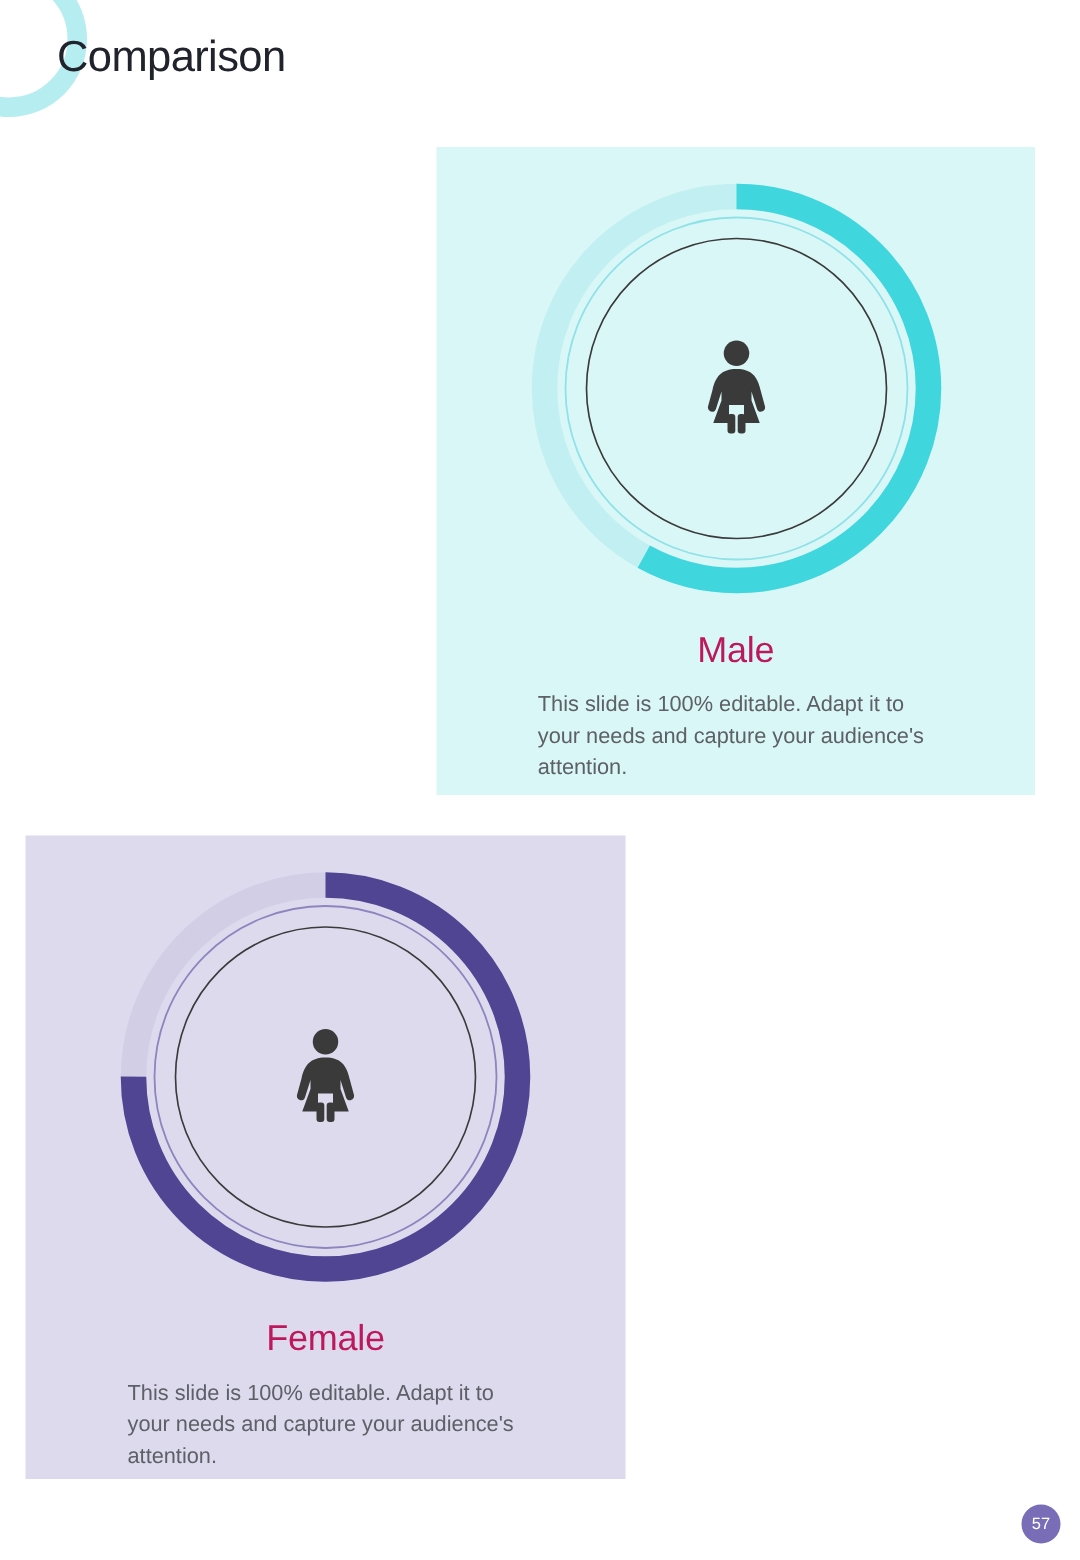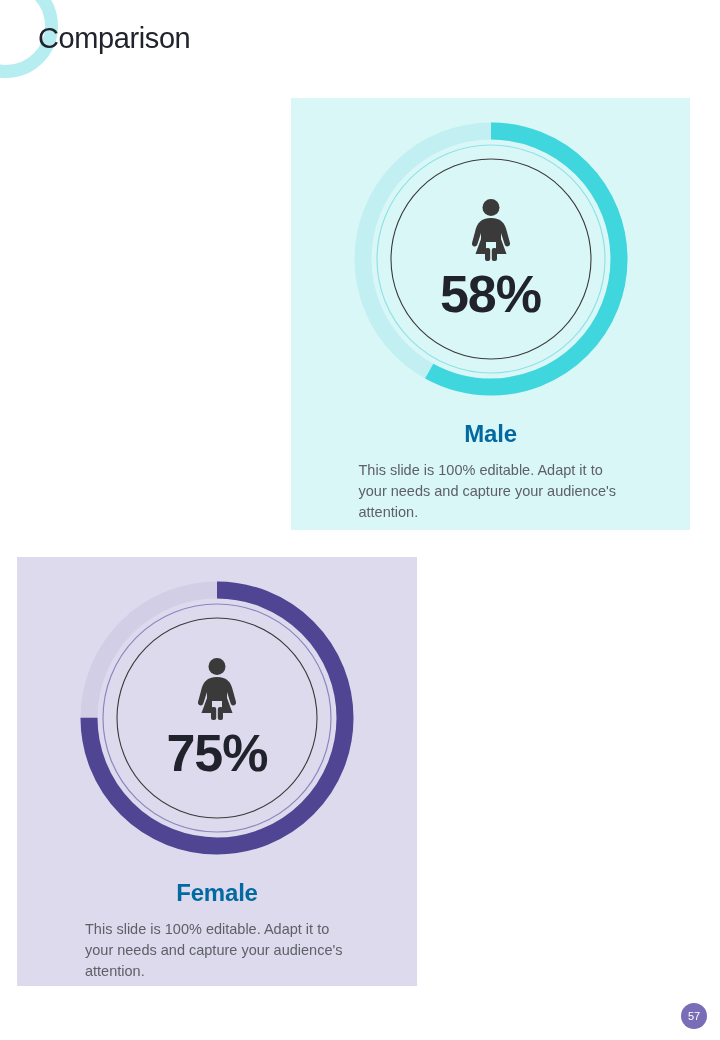--- a/index.html
+++ b/index.html
@@ -97,22 +97,22 @@
     font-weight: bold;
     color: #20232C;
     letter-spacing: -1px;
     line-height: 1;
     margin-top: 4px;
   }
 
   
   .card-heading {
     font-size: 24px;
-    font-weight: bold;
-    color: #0369a1;
+    font-weight: normal;
+    color: #be185d;
     margin-top: 16px;
     letter-spacing: -0.2px;
   }
   .card-body {
     font-size: 14.5px;
     line-height: 1.45;
     color: #5D6066;
     width: 264px;
     margin-top: 12px;
   }
@@ -157,21 +157,20 @@
 
     <div class="gauge-center">
       <svg class="person-icon" width="46" height="64" viewBox="0 0 46 64">
         <circle cx="23" cy="9.5" r="8.5" fill="#3A3A3A"></circle>
         <path d="M23 20 C13 20 9 25 7 34 L4 45 C3.3 48.4 8.2 50 9.3 46.6 L13 35 L13 41
                  L7.5 56 L18 56 L18 44 L28 44 L28 56 L38.5 56 L33 41 L33 35 L36.7 46.6
                  C37.8 50 42.7 48.4 42 45 L39 34 C37 25 33 20 23 20 Z" fill="#3A3A3A"></path>
         <rect x="17" y="50" width="5.2" height="13" rx="2" fill="#3A3A3A"></rect>
         <rect x="23.8" y="50" width="5.2" height="13" rx="2" fill="#3A3A3A"></rect>
       </svg>
-      <div class="gauge-value">58%</div>
     </div>
   </div>
 
   <div class="card-heading">Male</div>
   <div class="card-body">This slide is 100% editable. Adapt it to your needs and capture your audience's attention.</div>
 </div>
 
 <div class="card card-female">
 
   <div class="gauge-wrap">
@@ -185,21 +184,20 @@
 
     <div class="gauge-center">
       <svg class="person-icon" width="46" height="64" viewBox="0 0 46 64">
         <circle cx="23" cy="9.5" r="8.5" fill="#3A3A3A"></circle>
         <path d="M23 20 C13 20 9 25 7 34 L4 45 C3.3 48.4 8.2 50 9.3 46.6 L13 35 L13 41
                  L7.5 56 L18 56 L18 44 L28 44 L28 56 L38.5 56 L33 41 L33 35 L36.7 46.6
                  C37.8 50 42.7 48.4 42 45 L39 34 C37 25 33 20 23 20 Z" fill="#3A3A3A"></path>
         <rect x="17" y="50" width="5.2" height="13" rx="2" fill="#3A3A3A"></rect>
         <rect x="23.8" y="50" width="5.2" height="13" rx="2" fill="#3A3A3A"></rect>
       </svg>
-      <div class="gauge-value">75%</div>
     </div>
   </div>
 
   <div class="card-heading">Female</div>
   <div class="card-body">This slide is 100% editable. Adapt it to your needs and capture your audience's attention.</div>
 </div>
 
 <div class="page-badge">57</div>
 
 </body></html>

